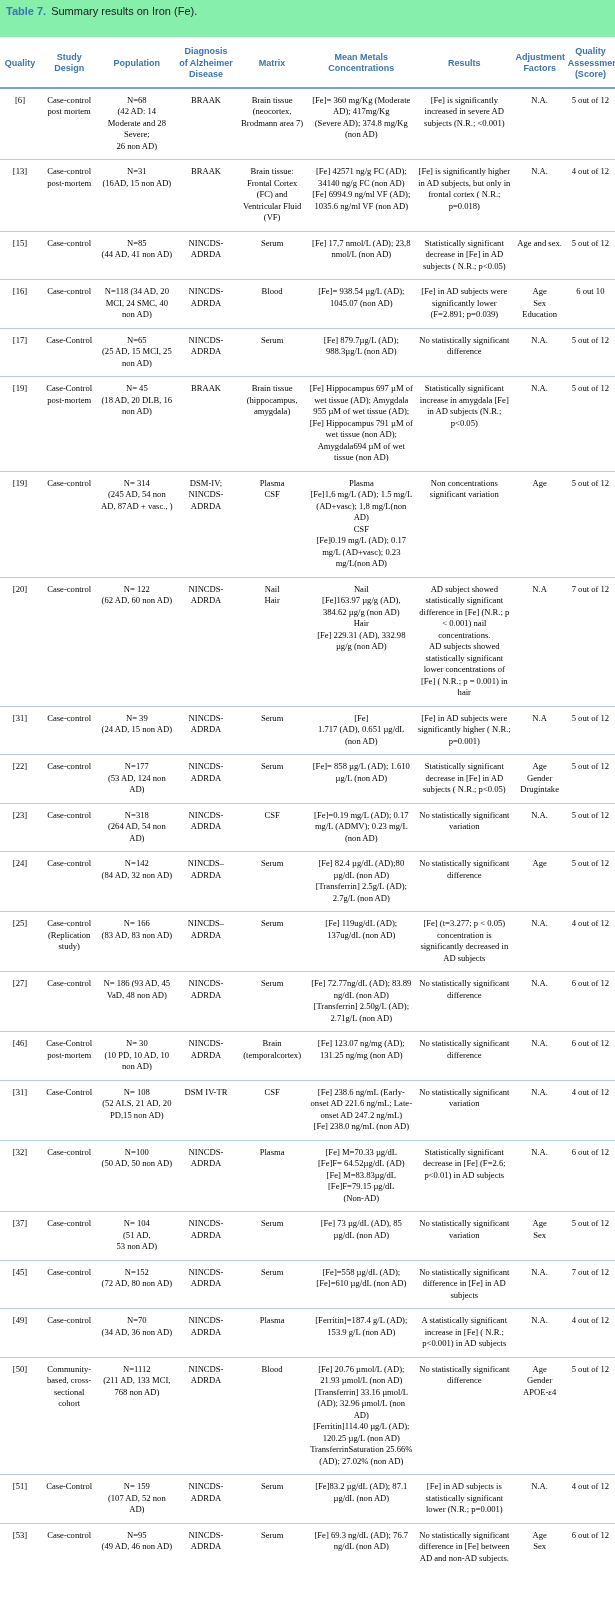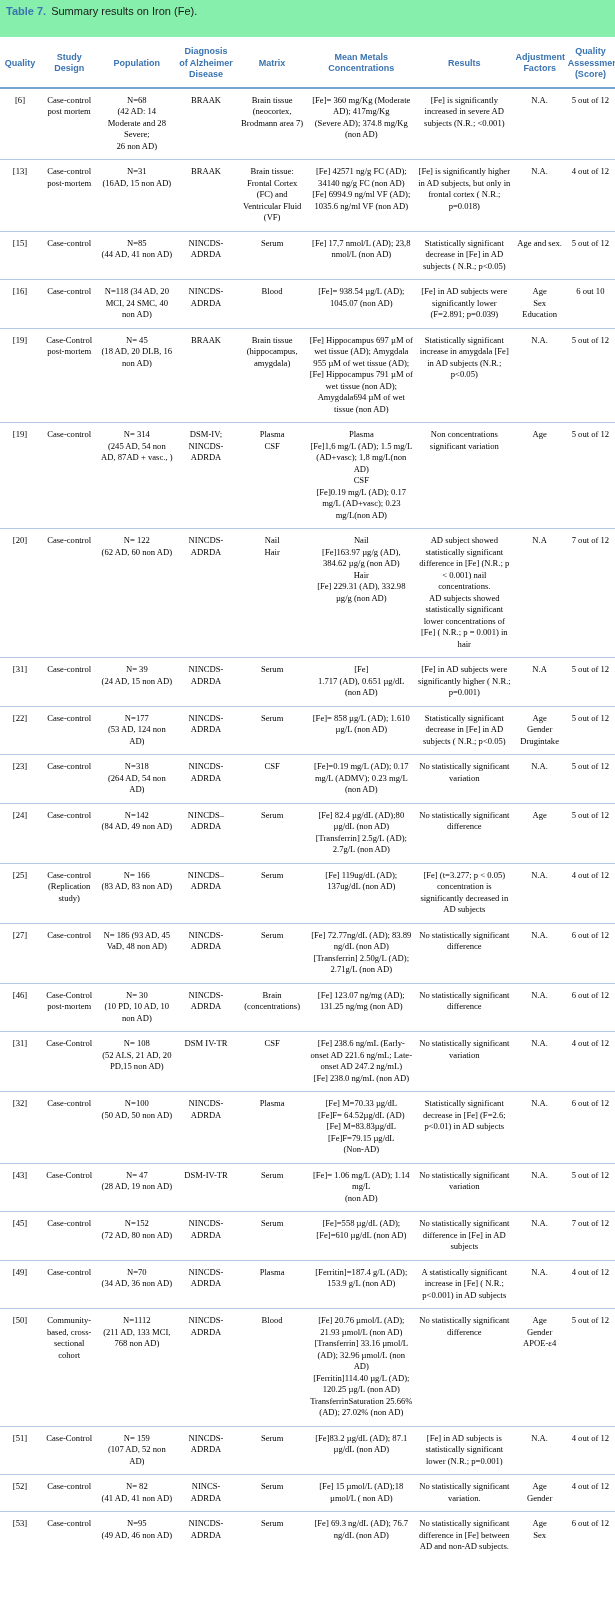--- a/index.html
+++ b/index.html
@@ -144,20 +144,32 @@
           <td>NINCDS-ADRDA</td>
           <td>Blood</td>
           <td>[Fe]= 938.54 µg/L (AD); 1045.07 (non AD)</td>
           <td>[Fe]  in AD subjects were significantly lower (F=2.891; p=0.039)</td>
           <td>Age
 Sex
 Education</td>
           <td>6 out 10</td>
         </tr>
         <tr>
+          <td>[17]</td>
+          <td>Case-Control</td>
+          <td>N=65
+(25 AD, 15 MCI, 25 non AD)</td>
+          <td>NINCDS-ADRDA</td>
+          <td>Serum</td>
+          <td>[Fe] 879.7µg/L (AD); 988.3µg/L (non AD)</td>
+          <td>No statistically significant difference</td>
+          <td>N.A.</td>
+          <td>5 out of 12</td>
+        </tr>
+        <tr>
           <td>[19]</td>
           <td>Case-Control post-mortem</td>
           <td>N= 45
 (18 AD, 20 DLB, 16 non AD)</td>
           <td>BRAAK</td>
           <td>Brain tissue (hippocampus, amygdala)</td>
           <td>[Fe] Hippocampus 697 µM of wet tissue (AD); Amygdala 955 µM of wet tissue (AD);
 [Fe] Hippocampus 791 µM of wet tissue (non AD);
 Amygdala694 µM of wet tissue (non AD)</td>
           <td>Statistically significant increase in amygdala [Fe] in AD subjects (N.R.; p&lt;0.05)</td>
@@ -233,21 +245,21 @@
           <td>CSF</td>
           <td>[Fe]=0.19 mg/L (AD); 0.17 mg/L (ADMV); 0.23 mg/L (non AD)</td>
           <td>No statistically significant variation</td>
           <td>N.A.</td>
           <td>5 out of 12</td>
         </tr>
         <tr>
           <td>[24]</td>
           <td>Case-control</td>
           <td>N=142
-(84 AD, 49 non AD)</td>
+(84 AD, 32 non AD)</td>
           <td>NINCDS–ADRDA</td>
           <td>Serum</td>
           <td>[Fe] 82.4 µg/dL (AD);80 µg/dL (non AD)
 [Transferrin] 2.5g/L (AD); 2.7g/L (non AD)</td>
           <td>No statistically significant difference</td>
           <td>Age</td>
           <td>5 out of 12</td>
         </tr>
         <tr>
           <td>[25]</td>
@@ -272,21 +284,21 @@
           <td>No statistically significant difference</td>
           <td>N.A.</td>
           <td>6 out of 12</td>
         </tr>
         <tr>
           <td>[46]</td>
           <td>Case-Control post-mortem</td>
           <td>N= 30
 (10 PD, 10 AD, 10 non AD)</td>
           <td>NINCDS-ADRDA</td>
-          <td>Brain (concentrations)</td>
+          <td>Brain (temporalcortex)</td>
           <td>[Fe] 123.07 ng/mg (AD); 131.25 ng/mg (non AD)</td>
           <td>No statistically significant difference</td>
           <td>N.A.</td>
           <td>6 out of 12</td>
         </tr>
         <tr>
           <td>[31]</td>
           <td>Case-Control</td>
           <td>N= 108
 (52 ALS, 21 AD, 20 PD,15 non AD)</td>
@@ -308,30 +320,31 @@
           <td>[Fe] M=70.33 µg/dL
 [Fe]F= 64.52µg/dL (AD)
 [Fe] M=83.83µg/dL
 [Fe]F=79.15 µg/dL
 (Non-AD)</td>
           <td>Statistically significant decrease in [Fe] (F=2.6; p&lt;0.01) in AD subjects</td>
           <td>N.A.</td>
           <td>6 out of 12</td>
         </tr>
         <tr>
-          <td>[43]</td>
-          <td>Case-Control</td>
-          <td>N= 47
-(28 AD, 19 non AD)</td>
-          <td>DSM-IV-TR</td>
-          <td>Serum</td>
-          <td>[Fe]= 1.06 mg/L (AD); 1.14 mg/L
-(non AD)</td>
+          <td>[37]</td>
+          <td>Case-control</td>
+          <td>N= 104
+(51 AD,
+53 non AD)</td>
+          <td>NINCDS-ADRDA</td>
+          <td>Serum</td>
+          <td>[Fe] 73 µg/dL (AD), 85 µg/dL (non AD)</td>
           <td>No statistically significant variation</td>
-          <td>N.A.</td>
+          <td>Age
+Sex</td>
           <td>5 out of 12</td>
         </tr>
         <tr>
           <td>[45]</td>
           <td>Case-control</td>
           <td>N=152
 (72 AD, 80 non AD)</td>
           <td>NINCDS-ADRDA</td>
           <td>Serum</td>
           <td>[Fe]=558 µg/dL (AD); [Fe]=610 µg/dL (non AD)</td>
@@ -374,33 +387,20 @@
           <td>N= 159
 (107 AD, 52 non AD)</td>
           <td>NINCDS-ADRDA</td>
           <td>Serum</td>
           <td>[Fe]83.2 µg/dL (AD); 87.1 µg/dL (non AD)</td>
           <td>[Fe] in AD subjects is statistically significant lower (N.R.; p=0.001)</td>
           <td>N.A.</td>
           <td>4 out of 12</td>
         </tr>
         <tr>
-          <td>[52]</td>
-          <td>Case-control</td>
-          <td>N= 82
-(41 AD, 41 non AD)</td>
-          <td>NINCS-ADRDA</td>
-          <td>Serum</td>
-          <td>[Fe] 15 µmol/L (AD);18 µmol/L ( non AD)</td>
-          <td>No statistically significant variation.</td>
-          <td>Age
-Gender</td>
-          <td>4 out of 12</td>
-        </tr>
-        <tr>
           <td>[53]</td>
           <td>Case-control</td>
           <td>N=95
 (49 AD, 46 non AD)</td>
           <td>NINCDS-ADRDA</td>
           <td>Serum</td>
           <td>[Fe] 69.3 ng/dL (AD); 76.7 ng/dL (non AD)</td>
           <td>No statistically significant difference in [Fe] between AD and non-AD subjects.</td>
           <td>Age
 Sex</td>

